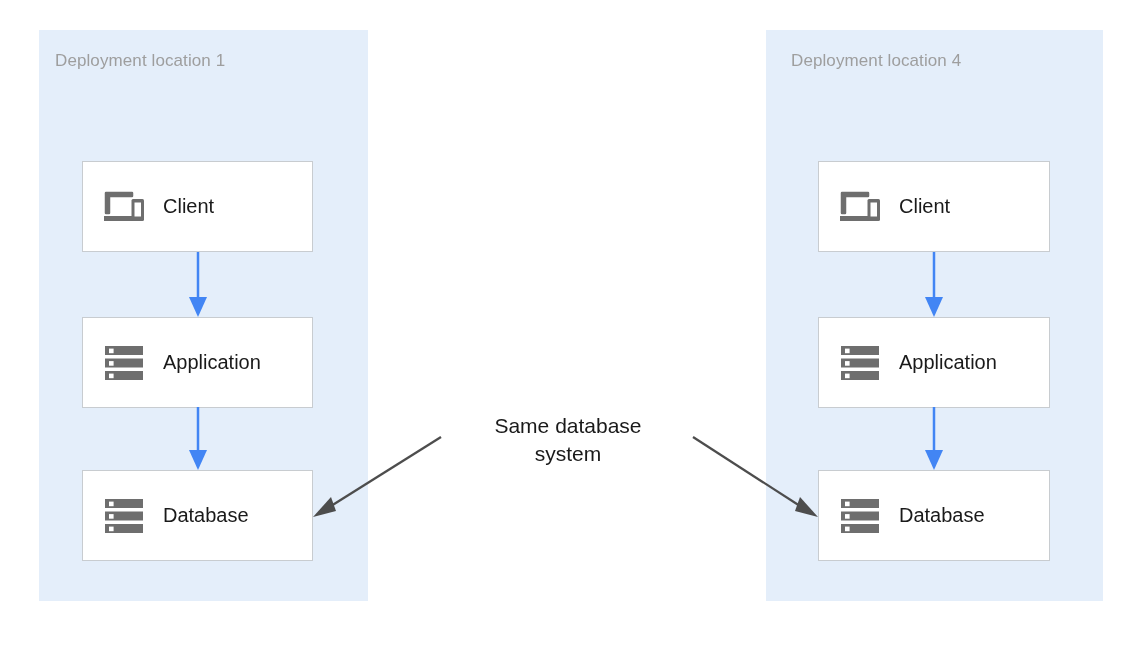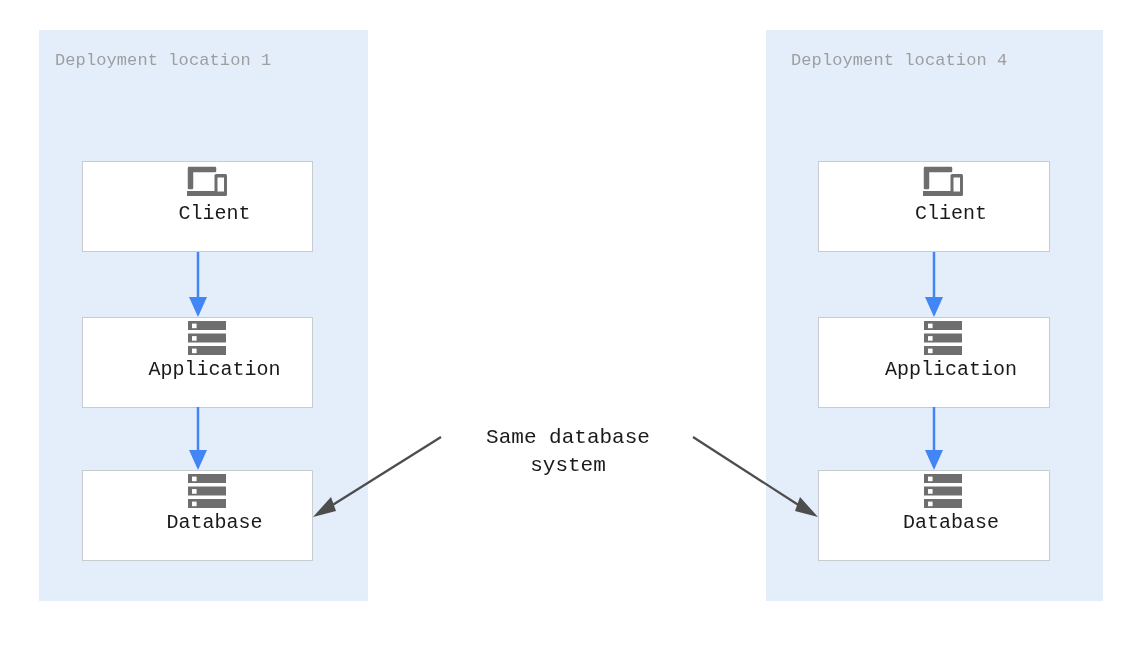--- a/index.html
+++ b/index.html
@@ -10,21 +10,20 @@
   body {
     font-family: "Liberation Sans", sans-serif;
     -webkit-font-smoothing: antialiased;
   }
   #canvas {
     position: relative;
     width: 1132px;
     height: 648px;
     background: #ffffff;
     overflow: hidden;
-    font-family: Liberation Mono, monospace;
   }
 
   
   .zone {
     position: absolute;
     background: #e4eefa;
   }
   .zone-title {
     position: absolute;
     font-size: 17px;
@@ -35,21 +34,20 @@
 
   
   .node {
     position: absolute;
     background: #ffffff;
     border: 1px solid #c8ccd0;
     box-sizing: border-box;
     display: flex;
     align-items: center;
     padding-left: 18px;
-    flex-direction: column;
   }
   .node-icon {
     flex: 0 0 auto;
     width: 46px;
     height: 40px;
     display: flex;
     align-items: center;
     justify-content: center;
   }
   .node-label {
@@ -201,16 +199,16 @@
       <line x1="441" y1="437" x2="331" y2="506" stroke="#4d4d4d" stroke-width="2.3"></line>
       <polygon points="313,517 336,511 331,497" fill="#4d4d4d"></polygon>
     </g>
 
     <g>
       <line x1="693" y1="437" x2="800" y2="506" stroke="#4d4d4d" stroke-width="2.3"></line>
       <polygon points="818,517 795,511 800,497" fill="#4d4d4d"></polygon>
     </g>
   </svg>
 
-  <div class="annotation" style="left:448px; top:412px; width:240px;margin-top:12px;">Same database
+  <div class="annotation" style="left:448px; top:412px; width:240px;">Same database
 system</div>
 
 </div>
 
 </body></html>

